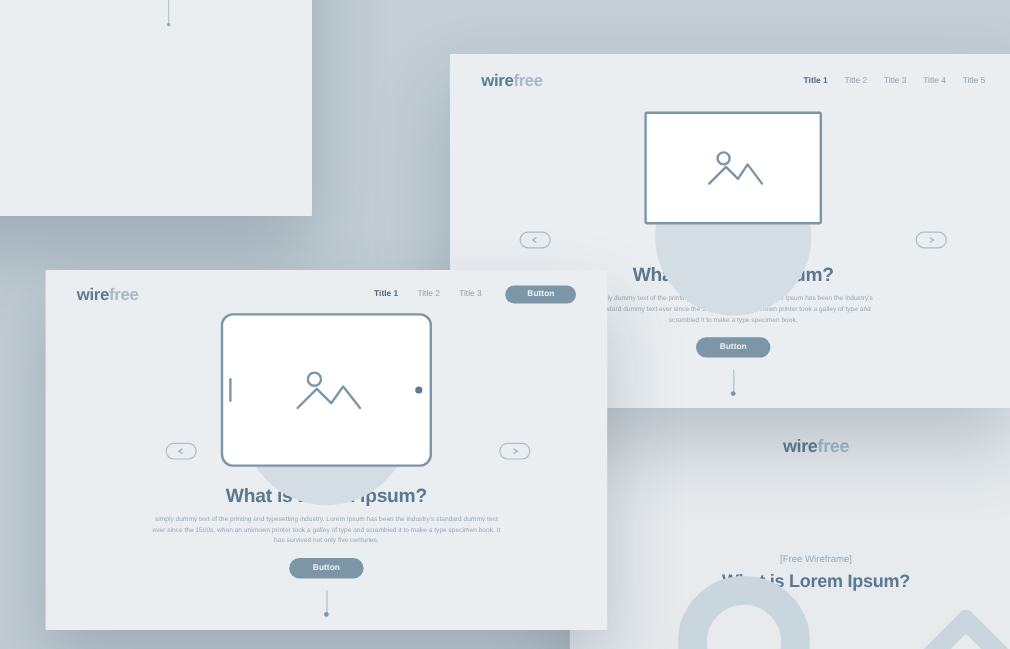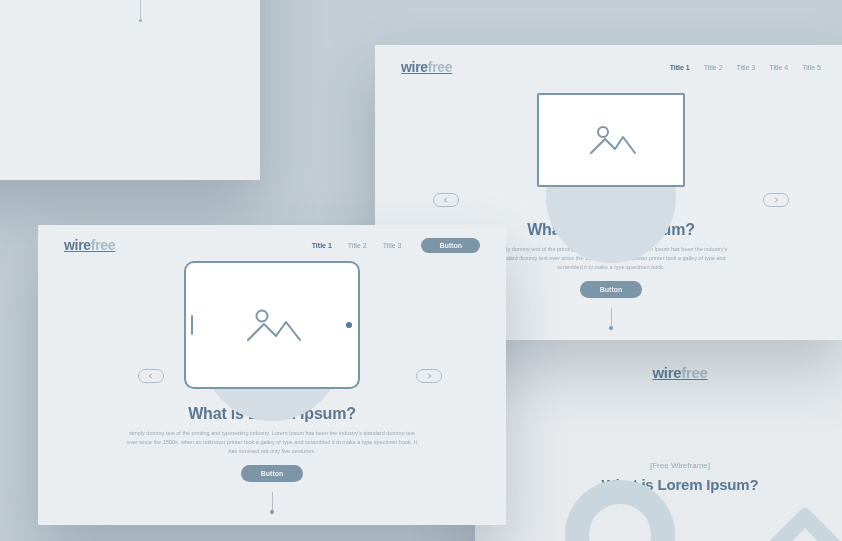--- a/index.html
+++ b/index.html
@@ -20,21 +20,21 @@
   
   .bg-top-left { left: -80px; top: -100px; width: 340px; height: 280px; }
   .bg-bottom-right { left: 475px; top: 340px; width: 410px; height: 260px; background:#e7ebee; }
 
   
   .cardB {
     left: 375px; top: 45px; width: 472px; height: 295px;
     padding: 14px 26px 0 26px;
   }
   .logo-row { display:flex; justify-content:space-between; align-items:center; }
-  .logo { font-weight: 800; font-size: 14px; color:#5e7b92; letter-spacing:-.3px;text-decoration:underline; }
+  .logo { font-weight: 800; font-size: 14px; color:#5e7b92; letter-spacing:-.3px; }
   .logo .free { color:#a7bac6; }
   .nav { display:flex; gap:14px; }
   .nav span { font-size:7px; color:#8da0ae; font-weight:500; }
   .nav span.active { color:#4e6b82; font-weight:700; }
 
   .hero-center { text-align:center; }
   .monitor-wrap { position:relative; display:inline-block; margin-top:18px; }
   .circle-bg { position:absolute; width:130px; height:130px; border-radius:50%; background:#d3dde3; left:50%; top:40px; transform:translateX(-50%); }
   .monitor { position:relative; width:148px; height:94px; background:#fff; border:2px solid #7c96a8; border-radius:2px; display:flex; align-items:center; justify-content:center; }
   .monitor-stand { width:22px; height:18px; background:#7c96a8; margin:0 auto; }

